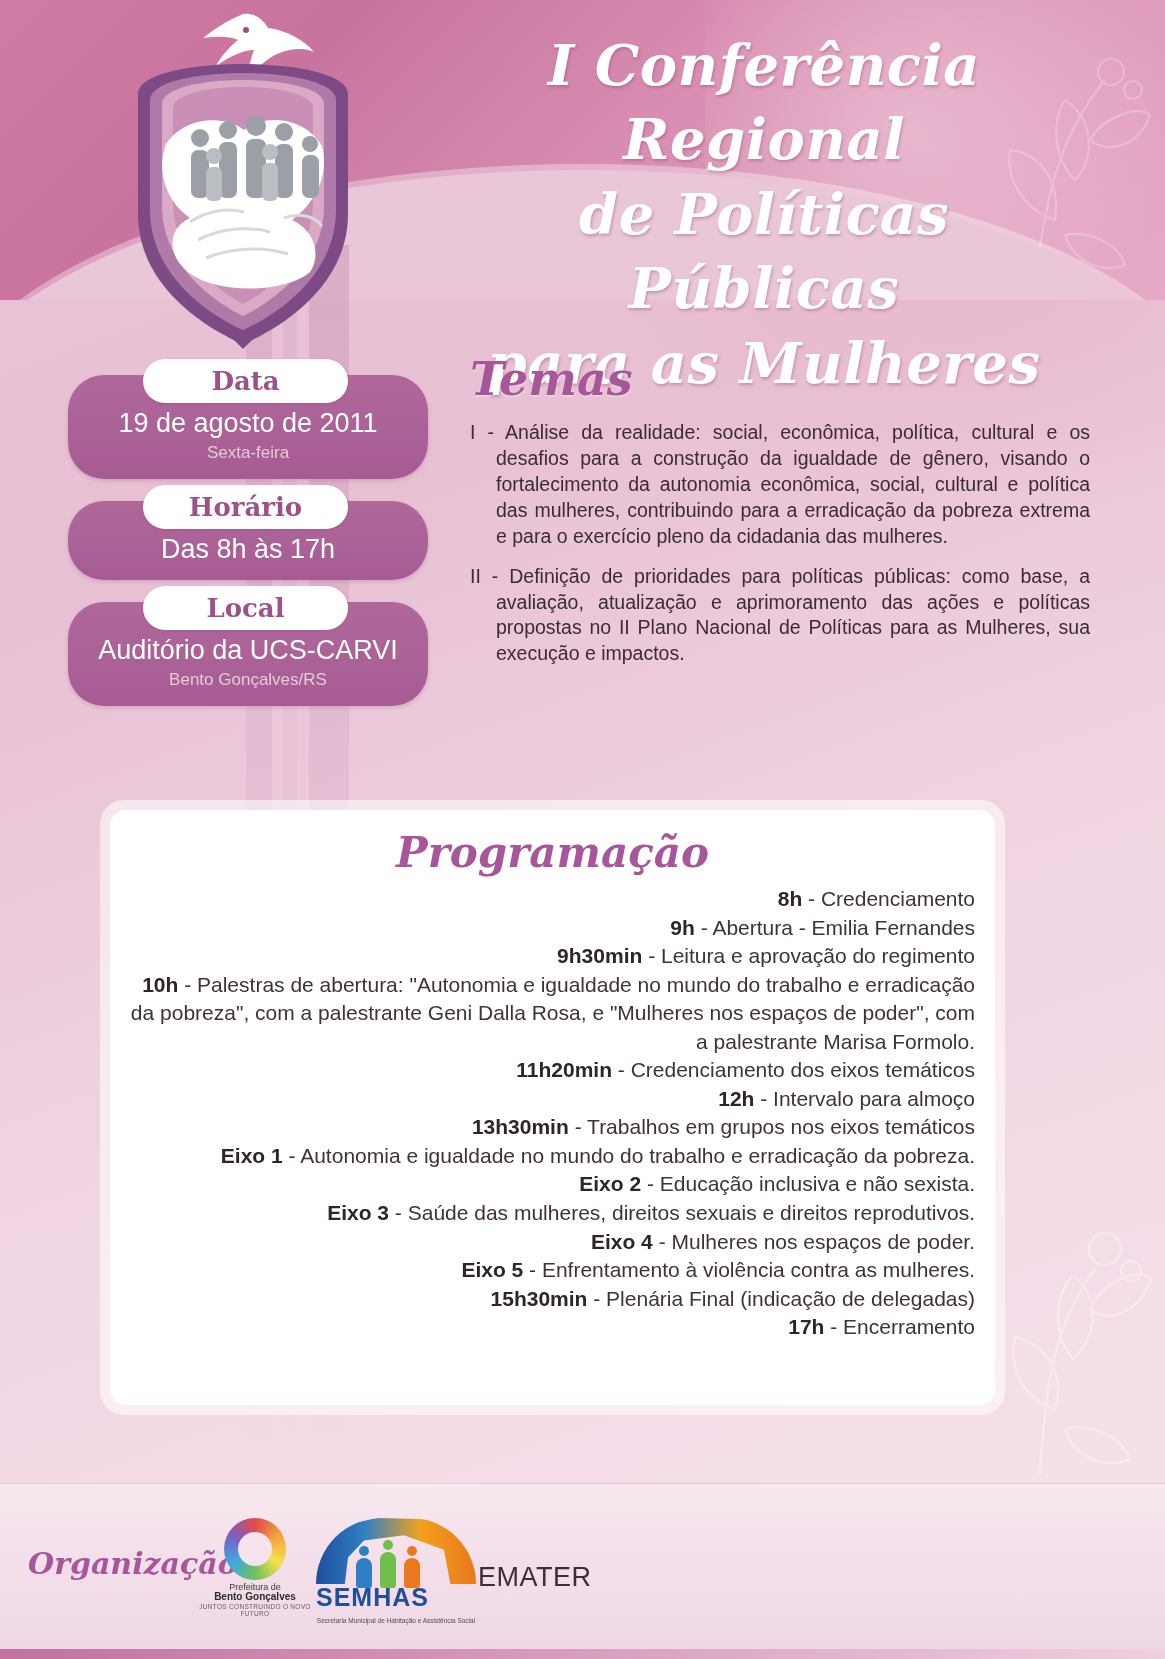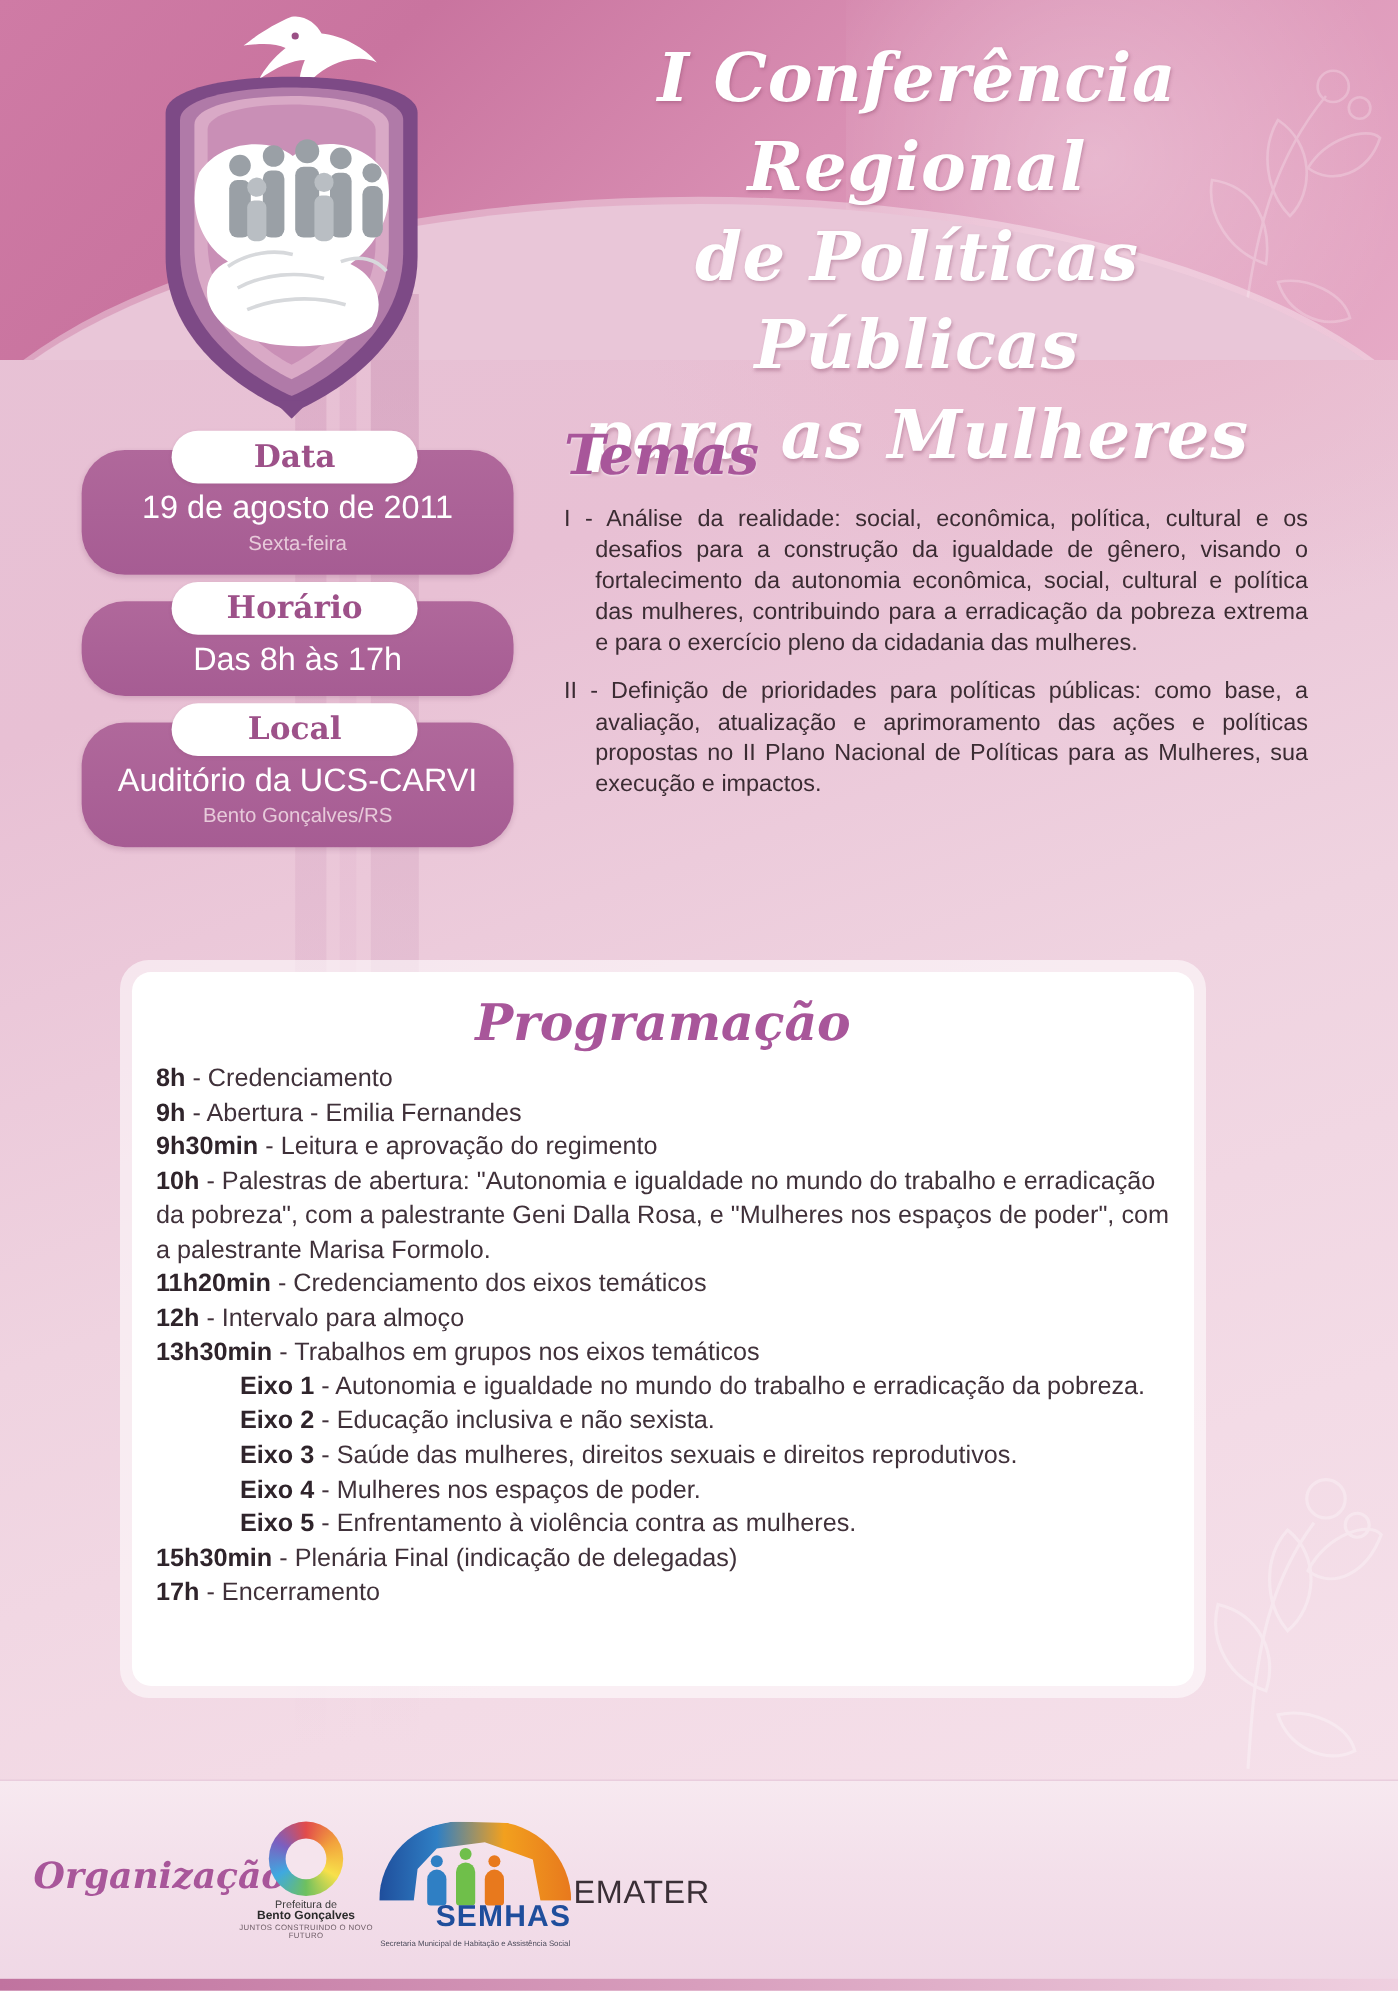--- a/index.html
+++ b/index.html
@@ -109,21 +109,21 @@
   .prog-inner{
     background:#ffffff;border-radius:16px;width:100%;height:100%;
     box-sizing:border-box;padding:14px 20px 10px;
     overflow:hidden;
   }
   .prog h2{
     margin:4px 0 8px;text-align:center;
     font-family:"DejaVu Serif", serif;font-style:italic;font-weight:bold;
     font-size:42px;color:#a8569a;
   }
-  .pline{font-size:21px;color:#40313a;line-height:1.36;}
+  .pline{font-size:21px;color:#40313a;line-height:1.36;text-align:right;}
   .pline b{font-weight:bold;color:#2f242b;}
   .pline.indent{padding-left:70px;}
 
   
   .footer{
     position:absolute;left:0;bottom:0;width:1165px;height:175px;z-index:7;
     background:linear-gradient(180deg,#f7e9f0 0%, #f3dfea 45%, #efd7e5 100%);
     border-top:1px solid #e6c9da;
   }
   .org{
@@ -144,21 +144,21 @@
   .logo-semhas .arc{position:absolute;left:0;top:4px;width:160px;height:66px;
     border-radius:80px 80px 0 0;
     background:linear-gradient(90deg,#1f4e9c 0%, #2f7fc4 30%, #f2a01e 65%, #e8791d 100%);
     clip-path:polygon(0 100%,0 38%,12% 14%,38% 0,70% 2%,92% 20%,100% 45%,100% 100%,84% 100%,80% 48%,55% 26%,30% 34%,20% 60%,18% 100%);
   }
   .logo-semhas .fig{position:absolute;bottom:46px;width:16px;height:30px;background:#3b6fb5;border-radius:8px 8px 3px 3px;}
   .logo-semhas .fig:before{content:"";position:absolute;left:3px;top:-12px;width:10px;height:10px;border-radius:50%;background:inherit;}
   .logo-semhas .f1{left:40px;background:#2f7fc4;}
   .logo-semhas .f2{left:64px;background:#6fbf4a;height:36px;bottom:46px;}
   .logo-semhas .f3{left:88px;background:#e8791d;}
-  .logo-semhas .name{position:absolute;left:0;bottom:22px;width:160px;text-align:right;
+  .logo-semhas .name{position:absolute;left:0;bottom:22px;width:160px;text-align:left;
     font-size:25px;font-weight:bold;color:#1f4e9c;letter-spacing:1px;}
   .logo-semhas .sub{position:absolute;left:0;bottom:10px;width:160px;text-align:center;
     font-size:6.5px;color:#4a4a5a;}
   .emater{position:absolute;left:478px;top:78px;font-size:27px;color:#3a2f36;letter-spacing:.5px;}
   .municipios{
     position:absolute;left:570px;top:40px;width:570px;text-align:center;
     font-size:19.5px;color:#3b2c33;line-height:1.42;
   }
   .bottombar{position:absolute;left:0;bottom:0;width:1165px;height:10px;
     background:linear-gradient(90deg,#c0739f,#d89ebd,#efd0e0);}

